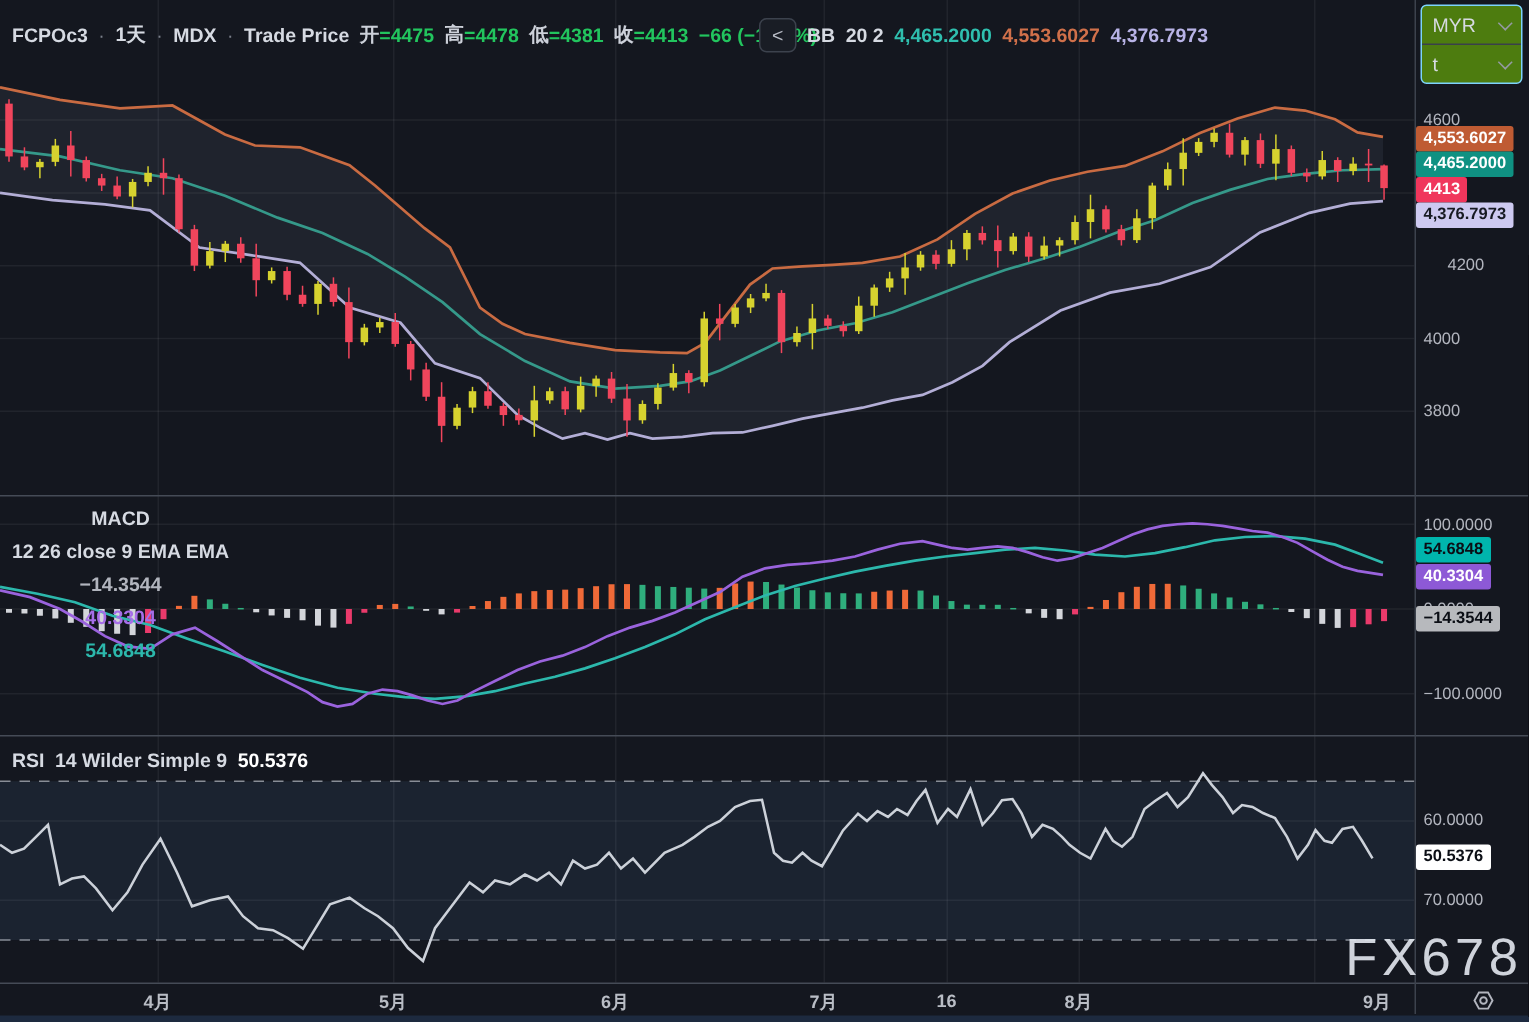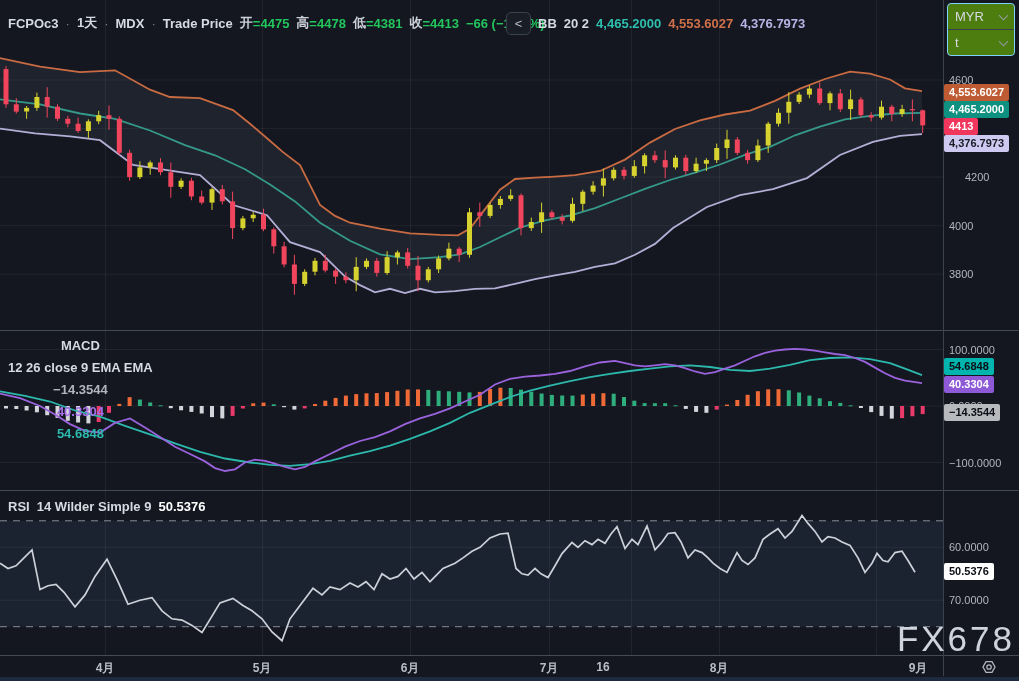--- a/index.html
+++ b/index.html
@@ -434,21 +434,21 @@
       <div class="badge" style="top: 376px; background: rgb(141, 89, 214); color: rgb(255, 255, 255);">40.3304</div>
       <div class="badge" style="top: 404px; background: rgb(183, 185, 189); color: rgb(11, 14, 21);">−14.3544</div>
       <div class="badge" style="top: 563px; background: rgb(255, 255, 255); color: rgb(11, 14, 21);">50.5376</div>
     </div>
 
   <div class="time-axis" id="time-axis">
       <div class="tlabel" style="left: 105px;">4月</div>
       <div class="tlabel" style="left: 262px;">5月</div>
       <div class="tlabel" style="left: 410px;">6月</div>
       <div class="tlabel" style="left: 549px;">7月</div>
-      <div class="tlabel" style="left: 603px;">16</div>
+      <div class="tlabel" style="left: 631px;">16</div>
       <div class="tlabel" style="left: 719px;">8月</div>
       <div class="tlabel" style="left: 876px; margin-left: 42px;">9月</div>
     </div>
 
   <div class="watermark">FX678</div>
   <button class="gear">
     <svg width="16" height="16" viewBox="0 0 16 16">
       <path d="M5 2.6h6l3 5.4-3 5.4H5L2 8z" fill="none" stroke="#b2b5be" stroke-width="1.3"></path>
       <circle cx="8" cy="8" r="2.2" fill="none" stroke="#b2b5be" stroke-width="1.3"></circle>
     </svg>

